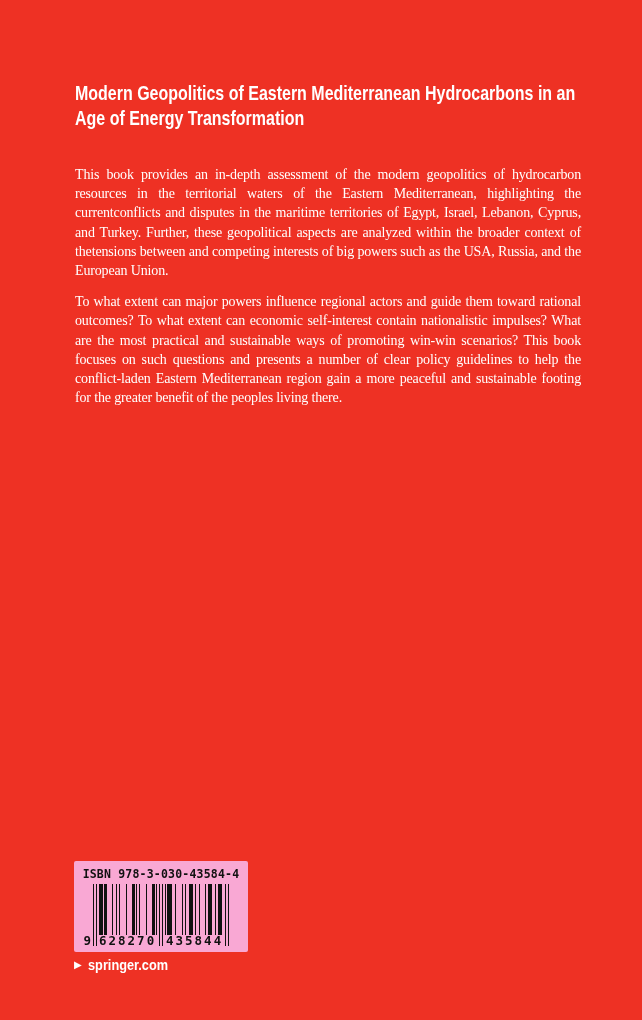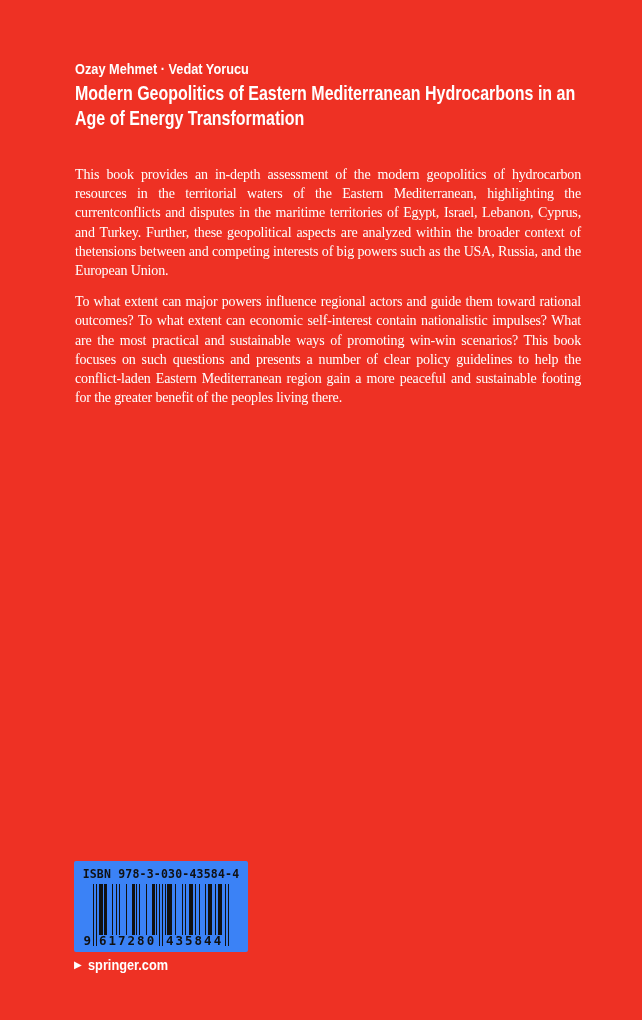--- a/index.html
+++ b/index.html
@@ -18,44 +18,41 @@
   .title{position:absolute;left:75px;top:80px;margin:0;color:#fff;
          font-size:20.5px;line-height:25px;font-weight:bold;}
   .title .t{display:block;transform:scaleX(0.78);transform-origin:0 0;white-space:nowrap;}
 
   .synopsis{position:absolute;left:75px;top:165px;width:506px;color:#fff;
             font-family:"Liberation Serif",serif;font-size:14px;line-height:19.2px;
             letter-spacing:-0.15px;}
   .synopsis p{margin:0 0 12px 0;text-align:justify;}
 
   .barcode-panel{position:absolute;left:74px;top:861px;width:174px;height:91px;
-                 background:#3b82f6;border-radius:2px;}
+                 background:#f9a8d4;border-radius:2px;}
   .isbn{position:absolute;left:0;top:6px;width:100%;text-align:center;
         font-family:"DejaVu Sans Mono",monospace;font-weight:bold;font-size:11.5px;
         letter-spacing:0.2px;color:#111;}
   #barcode-svg{position:absolute;left:19px;top:23px;width:136px;height:62px;display:block;}
   .bdigit{position:absolute;top:72px;font-family:"DejaVu Sans Mono",monospace;
           font-weight:bold;font-size:12.5px;color:#111;background:transparent;}
   .d9{left:4px;width:13px;text-align:right;}
   .g1{left:25px;width:57px;text-align:center;letter-spacing:2px;}
   .g2{left:92px;width:57px;text-align:center;letter-spacing:2px;}
 
   .footer{position:absolute;left:74px;top:956px;color:#fff;display:flex;align-items:center;}
   .arrow{font-size:10px;line-height:1;margin-right:6px;}
   .url{font-weight:bold;font-size:15px;}
 </style>
 </head>
 <body>
 
 <div class="cover" id="cover" style="background: rgb(238, 49, 36);">
 
 
-  <div class="authors">
-    <span class="cnd">Ozay Mehmet · Vedat Yorucu</span>
-  </div>
 
   <h1 class="title">
     <span class="t">Modern Geopolitics of Eastern Mediterranean Hydrocarbons in an</span>
     <span class="t">Age of Energy Transformation</span>
   </h1>
 
   <div class="synopsis">
     <p>This book provides an in-depth assessment of the modern geopolitics of hydrocarbon resources in the territorial waters of the Eastern Mediterranean, highlighting the currentconflicts and disputes in the maritime territories of Egypt, Israel, Lebanon, Cyprus, and Turkey. Further, these geopolitical aspects are analyzed within the broader context of thetensions between and competing interests of big powers such as the USA, Russia, and the European Union.</p>
     <p>To what extent can major powers influence regional actors and guide them toward rational outcomes? To what extent can economic self-interest contain nationalistic impulses? What are the most practical and sustainable ways of promoting win-win scenarios? This book focuses on such questions and presents a number of clear policy guidelines to help the conflict-laden Eastern Mediterranean region gain a more peaceful and sustainable footing for the greater benefit of the peoples living there.</p>
   </div>
@@ -101,21 +98,21 @@
         <rect x="81" y="0" width="1" height="36" fill="#111111"></rect>
         <rect x="82" y="0" width="1" height="36" fill="#111111"></rect>
         <rect x="85" y="0" width="1" height="36" fill="#111111"></rect>
         <rect x="87" y="0" width="1" height="36" fill="#111111"></rect>
         <rect x="88" y="0" width="1" height="36" fill="#111111"></rect>
         <rect x="89" y="0" width="1" height="36" fill="#111111"></rect>
         <rect x="92" y="0" width="1" height="44" fill="#111111"></rect>
         <rect x="94" y="0" width="1" height="44" fill="#111111"></rect>
       </svg>
     <div class="bdigit d9">9</div>
-    <div class="bdigit g1">617280</div>
+    <div class="bdigit g1">628270</div>
     <div class="bdigit g2">435844</div>
   </div>
 
   <div class="footer">
     <span class="arrow">▶</span>
     <span class="cnd url">springer.com</span>
   </div>
 
 </div>
 

